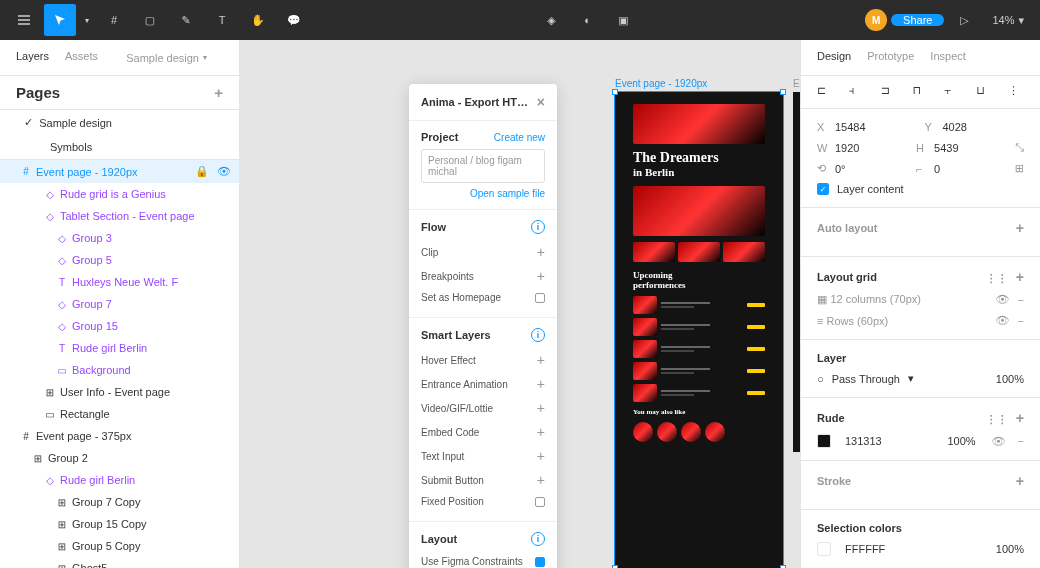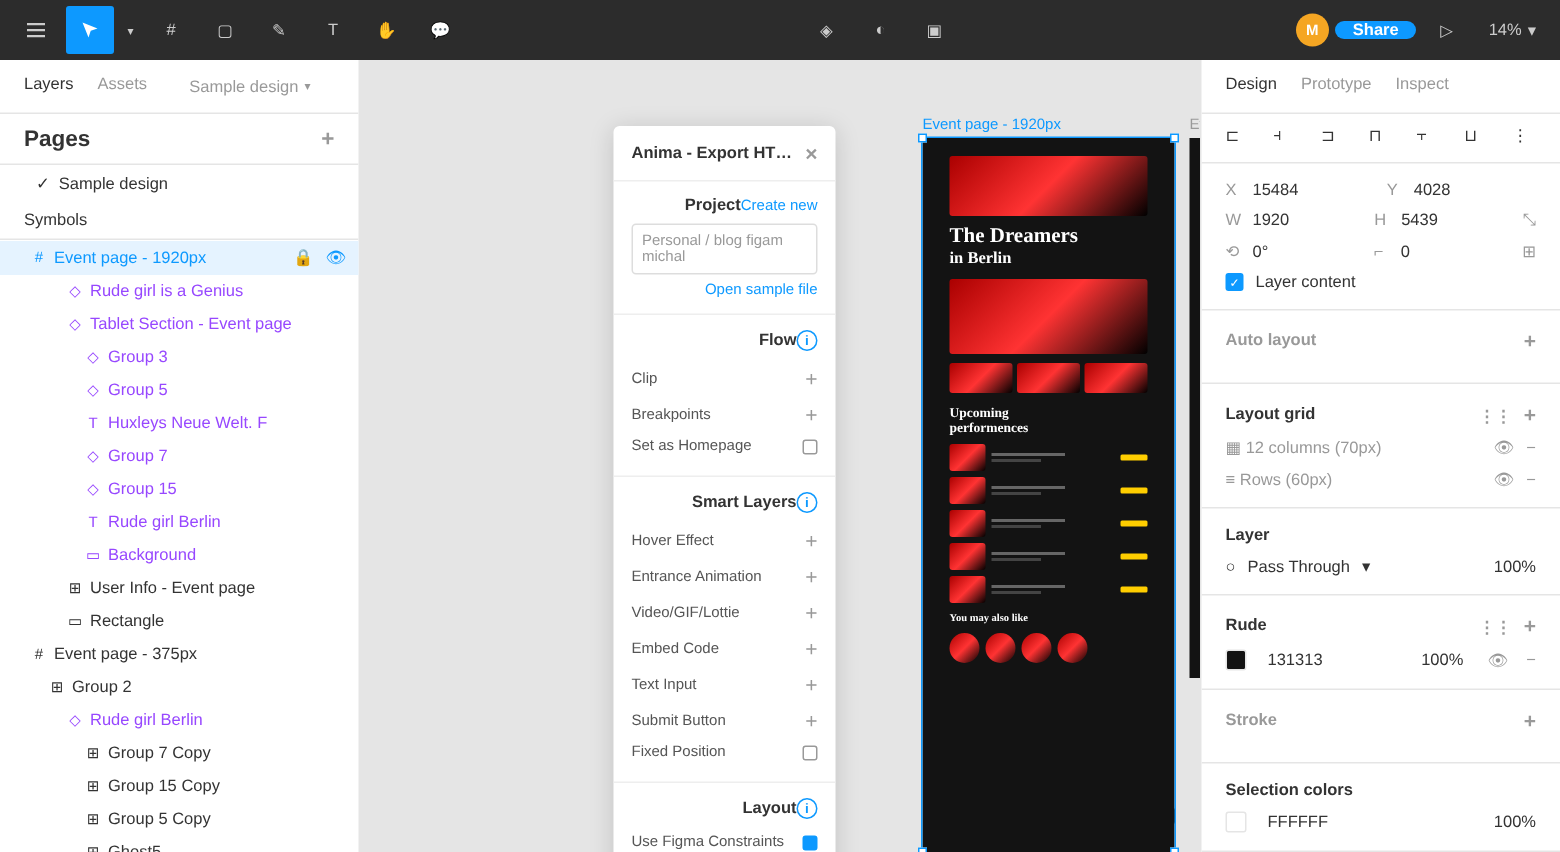--- a/index.html
+++ b/index.html
@@ -3,21 +3,21 @@
 <meta charset="utf-8">
 <style>
 *{margin:0;padding:0;box-sizing:border-box;font-family:-apple-system,BlinkMacSystemFont,"Segoe UI",sans-serif}
 body{background:#e5e5e5;overflow:hidden;font-size:11px;color:#333}
 .app{display:flex;flex-direction:column;height:568px;width:1040px}
 .toolbar{height:40px;background:#2c2c2c;display:flex;align-items:center;padding:0 8px;gap:4px}
 .tb-btn{width:32px;height:32px;display:flex;align-items:center;justify-content:center;border-radius:2px;color:#ccc}
 .tb-btn.active{background:#0d99ff;color:#fff}
 .tb-spacer{flex:1}
 .avatar{width:22px;height:22px;border-radius:50%;background:#f5a623;color:#fff;display:flex;align-items:center;justify-content:center;font-size:10px;font-weight:600}
-.share-btn{background:#0d99ff;color:#fff;padding:0 12px;border-radius:6px;font-size:11px;font-weight:700}
+.share-btn{background:#0d99ff;color:#fff;padding:0 12px;border-radius:6px;font-size:11px;font-weight:400}
 .zoom{color:#ccc;font-size:11px;padding:0 8px;display:flex;align-items:center;gap:4px}
 .main{display:flex;flex:1;overflow:hidden}
 .left{width:240px;background:#fff;border-right:1px solid #e5e5e5;display:flex;flex-direction:column;overflow:hidden}
 .tabs{display:flex;padding:0 16px;border-bottom:1px solid #e5e5e5;height:36px}
 .tab{padding:10px 0;margin-right:16px;font-size:11px;color:#999;font-weight:500}
 .tab.active{color:#333}
 .tab.doc{display:flex;align-items:center;gap:4px}
 .pages-hdr{padding:8px 16px;display:flex;justify-content:space-between;align-items:center;border-bottom:1px solid #e5e5e5}
 .pages-hdr span{font-size:15px;font-weight:600}
 .page-item{padding:6px 16px 6px 24px;font-size:11px;display:flex;align-items:center;gap:6px}
@@ -43,21 +43,21 @@
 .r-label{color:#999;width:10px}
 .r-val{flex:1}
 .r-title{font-size:11px;font-weight:600;margin-bottom:8px;display:flex;justify-content:space-between;align-items:center}
 .align-row{display:flex;justify-content:space-between;padding:8px 16px;border-bottom:1px solid #e5e5e5}
 .align-ic{width:16px;height:16px;color:#333}
 .swatch{width:14px;height:14px;border-radius:2px;display:inline-block;margin-right:6px;vertical-align:middle;border:1px solid #e5e5e5}
 .plugin{position:absolute;left:169px;top:44px;width:148px;background:#fff;border-radius:4px;box-shadow:0 2px 16px rgba(0,0,0,.15);overflow:hidden}
 .plugin-hdr{padding:10px 12px;display:flex;justify-content:space-between;align-items:center;border-bottom:1px solid #eee;font-size:11px;font-weight:600}
 .plugin-body{padding:10px 12px}
 .plugin-sec{margin-bottom:10px}
-.plugin-sec h4{font-size:11px;font-weight:600;margin-bottom:6px;display:flex;justify-content:flex-end;align-items:center}
+.plugin-sec h4{font-size:11px;font-weight:600;margin-bottom:6px;display:flex;justify-content:space-between;align-items:center}
 .plugin-link{color:#0d99ff;font-size:10px;font-weight:500}
 .plugin-input{width:100%;padding:5px 6px;border:1px solid #ddd;border-radius:3px;font-size:10px;color:#999}
 .plugin-item{display:flex;justify-content:space-between;align-items:center;padding:4px 0;font-size:10px;color:#555}
 .chk{width:10px;height:10px;border:1px solid #999;border-radius:2px}
 .chk.on{background:#0d99ff;border-color:#0d99ff}
 .info-ic{width:14px;height:14px;border:1px solid #0d99ff;color:#0d99ff;border-radius:50%;display:inline-flex;align-items:center;justify-content:center;font-size:9px}
 .plus-ic{color:#999;font-size:14px}
 .help{position:absolute;right:16px;bottom:12px;width:24px;height:24px;background:#2c2c2c;color:#fff;border-radius:50%;display:flex;align-items:center;justify-content:center;font-size:12px}
 .mock-txt{color:#fff;font-family:serif;font-weight:700}
 .mock-img{background:linear-gradient(135deg,#a00,#f33,#000);border-radius:2px}
@@ -106,34 +106,34 @@
         <div class="tab doc">
             <span>Sample design</span>
             <span style="font-size:8px">▾</span>
           </div>
       </div>
       <div class="pages-hdr">
           <span>Pages</span>
           <span class="plus-ic">+</span>
         </div>
       <div class="page-item sel">✓ <span>Sample design</span></div>
-      <div class="page-item" style="padding-left:16px">
+      <div class="page-item" style="padding-left:50px">
           <span>Symbols</span>
         </div>
       <div class="layers" id="layers">
           <div class="layer sel" style="padding-left: 20px;">
             <span class="layer-icon">#</span>
             <span>Event page - 1920px</span>
             <span style="flex:1"></span>
             <span>🔒</span>
             <span style="margin-left:4px">👁</span>
           </div>
           <div class="layer purple" style="padding-left: 44px;">
             <span class="layer-icon">◇</span>
-            <span>Rude girl is a Genius</span>
+            <span>Rude grid is a Genius</span>
           </div>
           <div class="layer purple" style="padding-left: 44px;">
             <span class="layer-icon">◇</span>
             <span>Tablet Section - Event page</span>
           </div>
           <div class="layer purple" style="padding-left: 56px;">
             <span class="layer-icon">◇</span>
             <span>Group 3</span>
           </div>
           <div class="layer purple" style="padding-left: 56px;">

